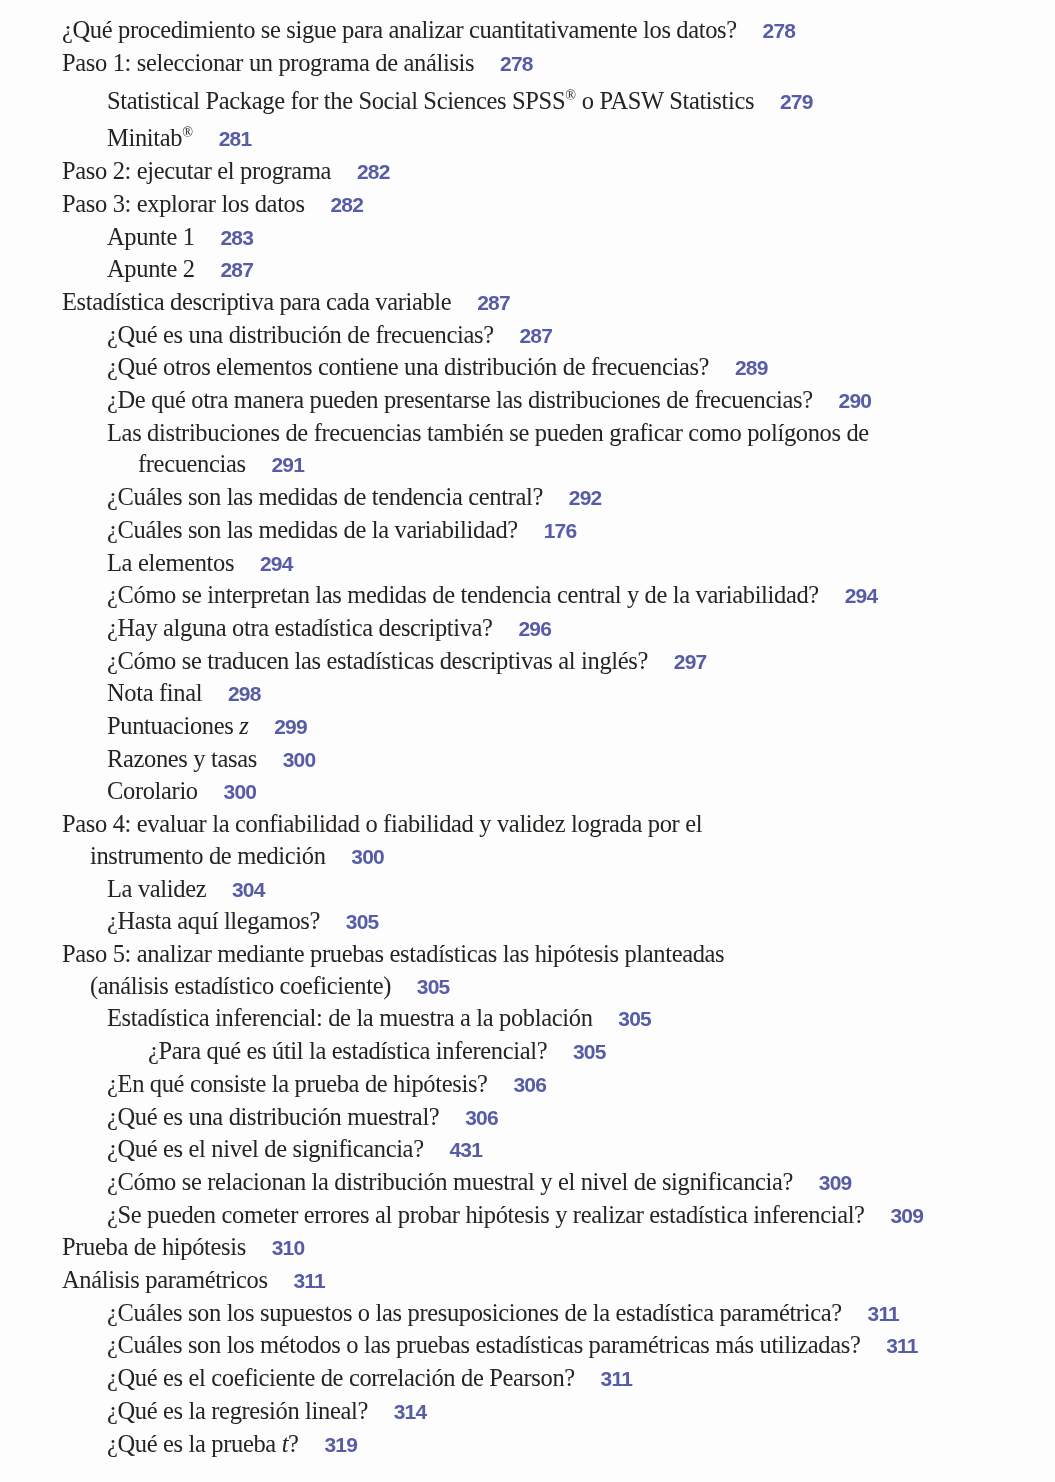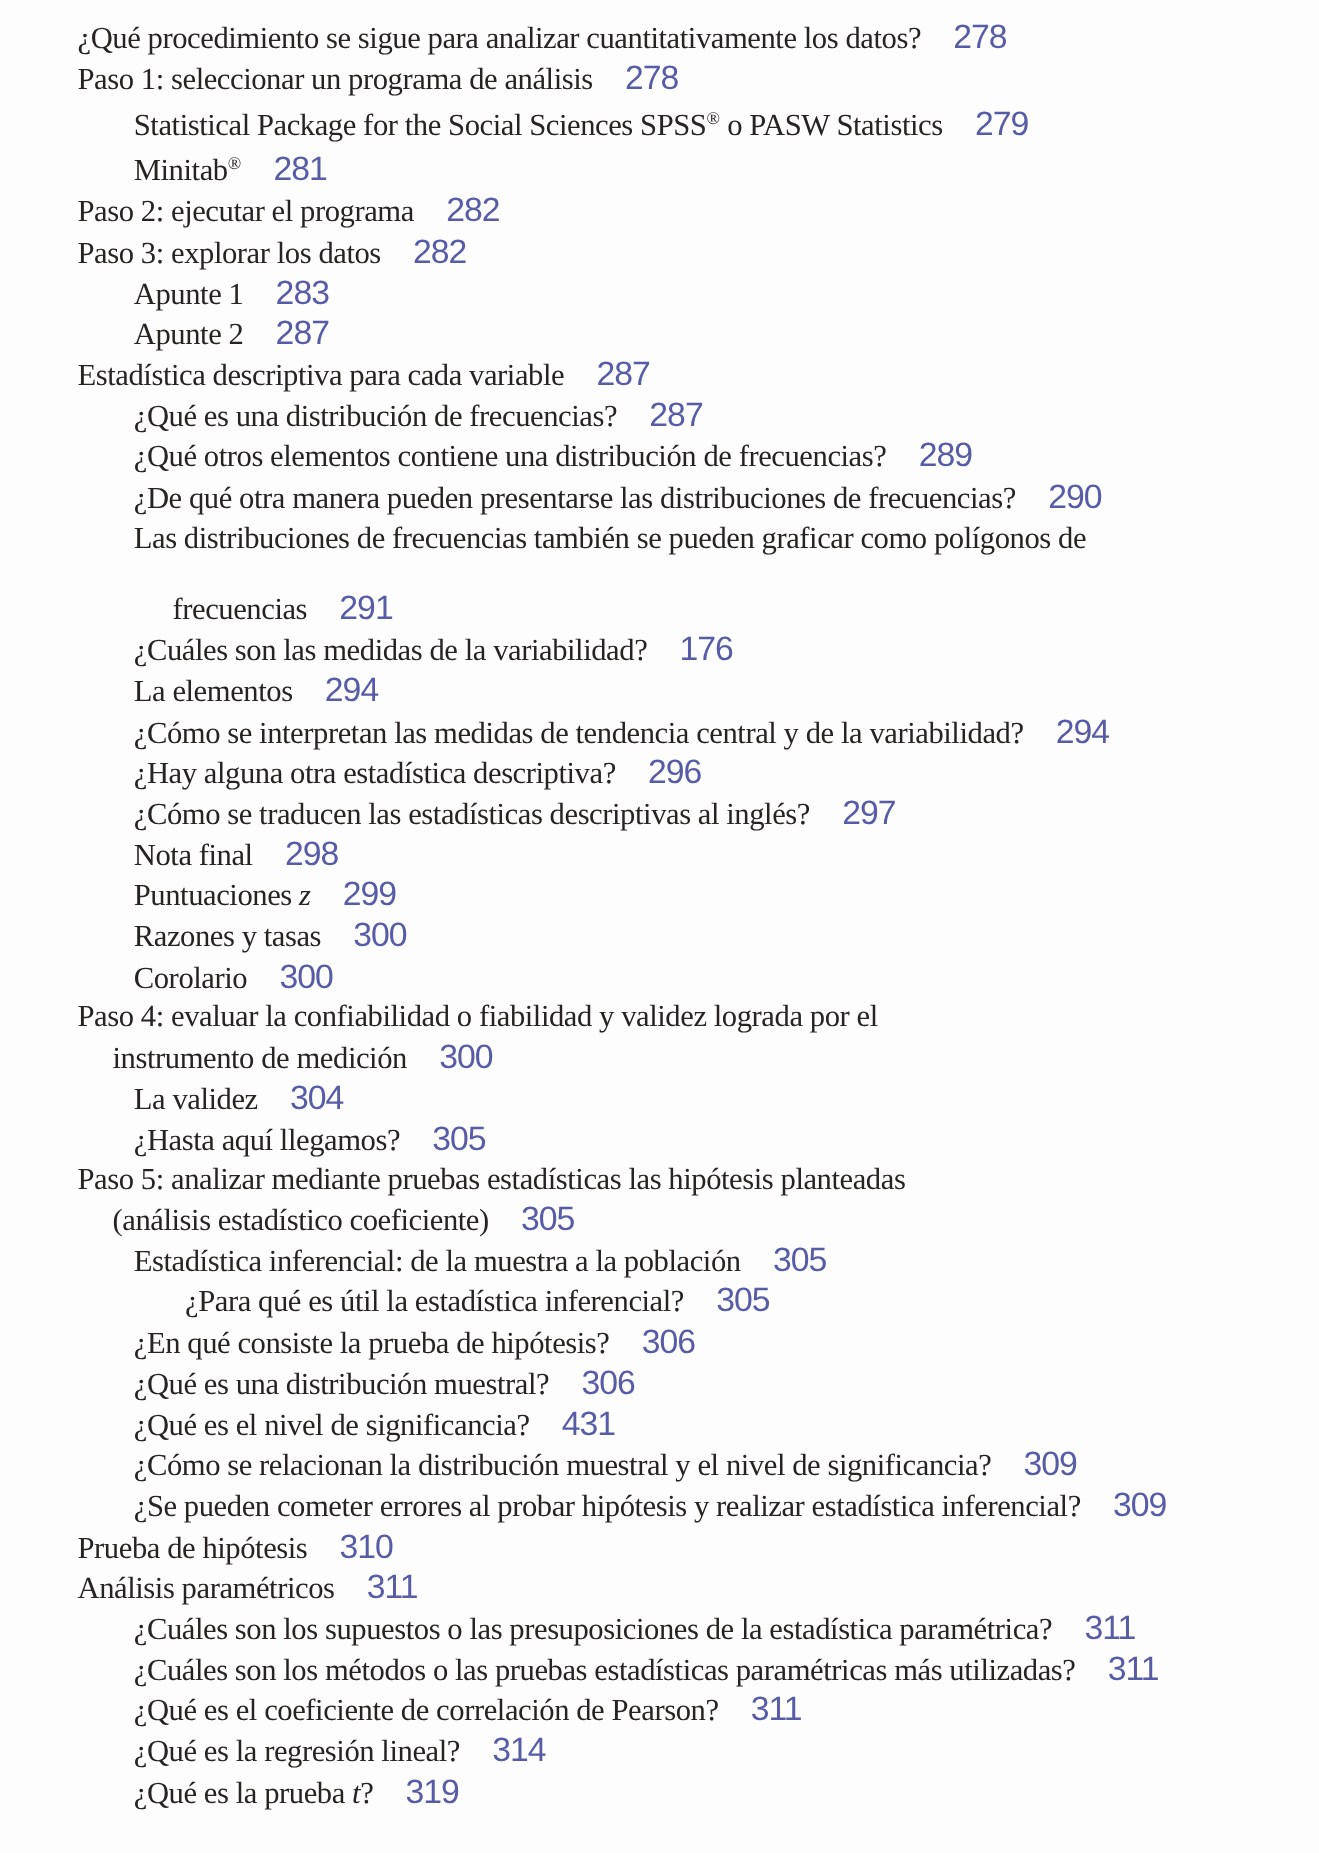--- a/index.html
+++ b/index.html
@@ -28,27 +28,27 @@
   .toc { margin-top: 6px; }
   .row {
     font-size: 24.5px;
     line-height: 31.7px;
     letter-spacing: -0.35px;
     white-space: nowrap;
   }
   .lvl-0  { padding-left: 0; }
   .lvl-0c { padding-left: 28px; }
   .lvl-1  { padding-left: 45px; }
-  .lvl-1c { padding-left: 76px; margin-top: 25px; }
+  .lvl-1c { padding-left: 76px; }
   .lvl-2  { padding-left: 86px; }
 
   .pg {
     font-family: "Liberation Sans", sans-serif;
-    font-weight: normal;
-    font-size: 27px;
+    font-weight: bold;
+    font-size: 21px;
     letter-spacing: -0.8px;
     color: var(--page_number_purple, #575ca7);
     margin-left: 20px;
   }
   .it  { font-style: italic; }
   .sup { font-size: 58%; vertical-align: super; letter-spacing: 0; }
 </style>
 </head>
 <body>
 
@@ -105,20 +105,24 @@
   </div>
       <div class="row lvl-1">
     <span class="txt"><span>Las distribuciones de frecuencias también se pueden graficar como polígonos de</span></span>
     
   </div>
       <div class="row lvl-1c">
     <span class="txt"><span>frecuencias</span></span>
     <span class="pg">291</span>
   </div>
       <div class="row lvl-1">
+    <span class="txt"><span>¿Cuáles son las medidas de tendencia central?</span></span>
+    <span class="pg">292</span>
+  </div>
+      <div class="row lvl-1">
     <span class="txt"><span>¿Cuáles son las medidas de la variabilidad?</span></span>
     <span class="pg">176</span>
   </div>
       <div class="row lvl-1">
     <span class="txt"><span>La elementos</span></span>
     <span class="pg">294</span>
   </div>
       <div class="row lvl-1">
     <span class="txt"><span>¿Cómo se interpretan las medidas de tendencia central y de la variabilidad?</span></span>
     <span class="pg">294</span>

